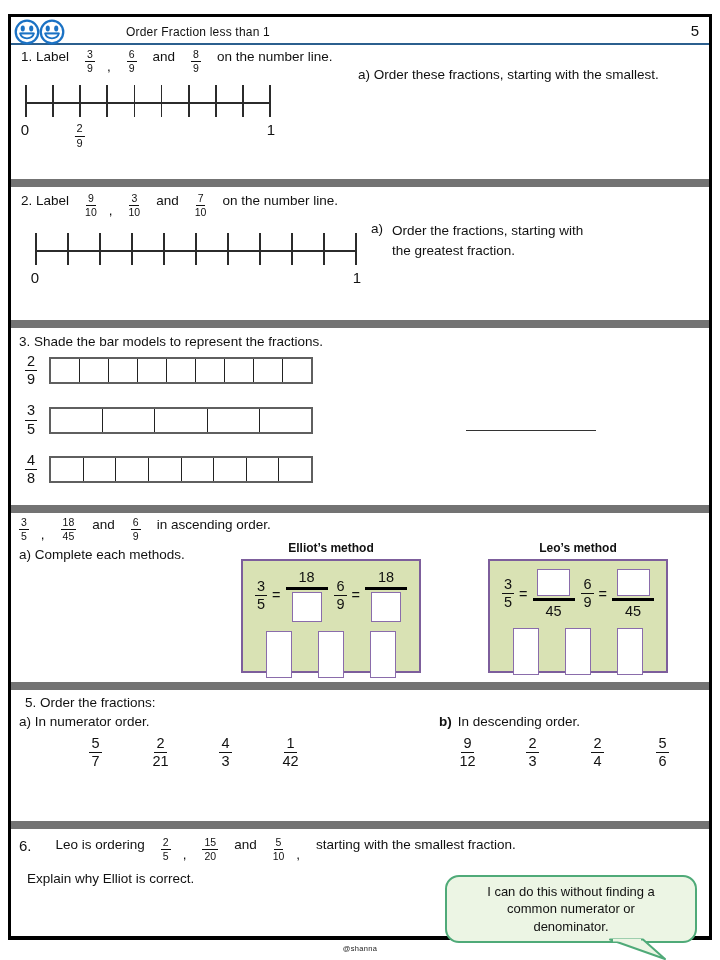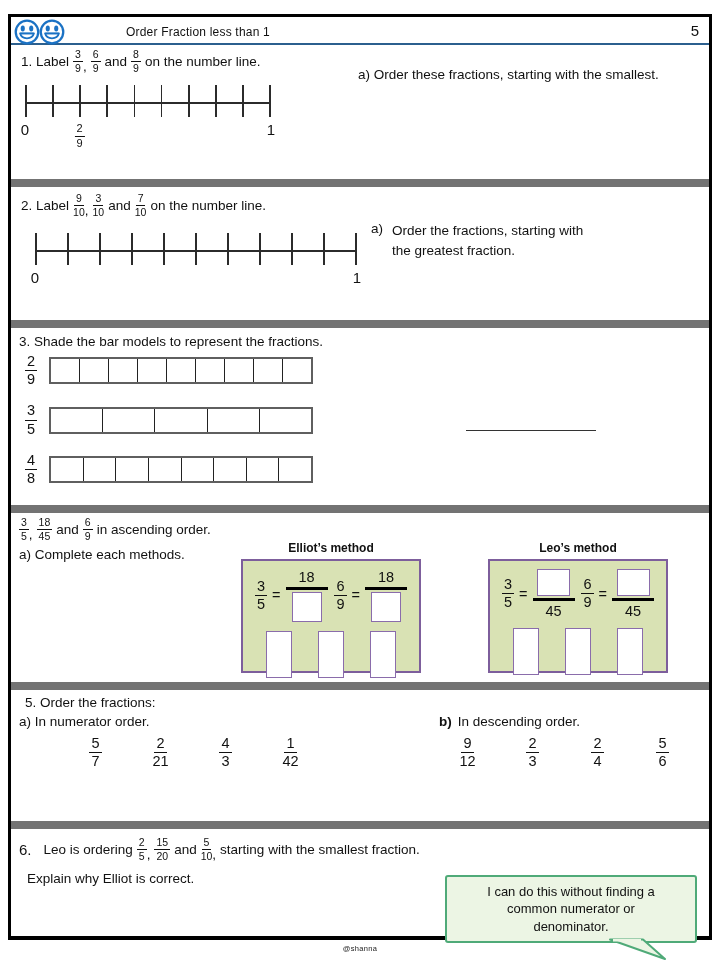--- a/index.html
+++ b/index.html
@@ -16,21 +16,21 @@
   
   section{position:relative;border-top:8px solid #737373}
   section.q1{border-top:none;height:134px}
   section.q2{height:141px}
   section.q3{height:185px}
   section.q4{height:177px}
   section.q5{height:139px}
   section.q6{height:141px}
   .abs{position:absolute}
   .txt{font-size:13.5px}
-  .prompt-row{position:absolute;display:flex;align-items:center;gap:4px;font-size:13.5px;white-space:nowrap}
+  .prompt-row{position:absolute;display:flex;gap:16px;font-size:13.5px;white-space:nowrap}
   .hug{margin-left:-4px;align-self:flex-end}
   
   .frac{display:inline-flex;flex-direction:column;align-items:center;line-height:1.05;font-size:10.5px}
   .frac .num{border-bottom:1px solid #111;padding:0 2px 1px;text-align:center}
   .frac .den{padding-top:1px;text-align:center}
   .frac.big{font-size:14.5px}
   .frac.big .num{border-bottom-width:1.3px}
   
   .numberline{position:absolute}
   .nl-ticks{display:flex;justify-content:space-between;height:32px}
@@ -57,21 +57,21 @@
   .bb-sm{width:30px;height:30px}
   .bb-top{width:33px;height:27px}
   .m-row2{display:flex;justify-content:space-between;padding:0 13px;margin-top:9px}
   .bb-tall{width:26px;height:47px}
   
   .frac-list{position:absolute;display:flex}
   .frac-list .slot{width:65px;display:flex;justify-content:center}
   .b-bold{font-weight:bold}
   
   .bubble{position:absolute;left:434px;top:46px;width:252px;height:68px;background:var(--bubble_bg,#ecf5e4);
-          border:2px solid var(--bubble_border,#4faa78);border-radius:3px;
+          border:2px solid var(--bubble_border,#4faa78);border-radius:14px;
           display:flex;align-items:center;justify-content:center;text-align:center;
           font-size:13px;line-height:1.35;padding:12px 22px}
   .bubble-tail{position:absolute;right:24px;bottom:-20px;overflow:visible}
   .credit{position:absolute;left:0;right:0;top:944px;text-align:center;font-size:7.5px;color:#222;letter-spacing:.3px}
 </style>
 </head>
 <body>
 
 <div class="frame">
 

